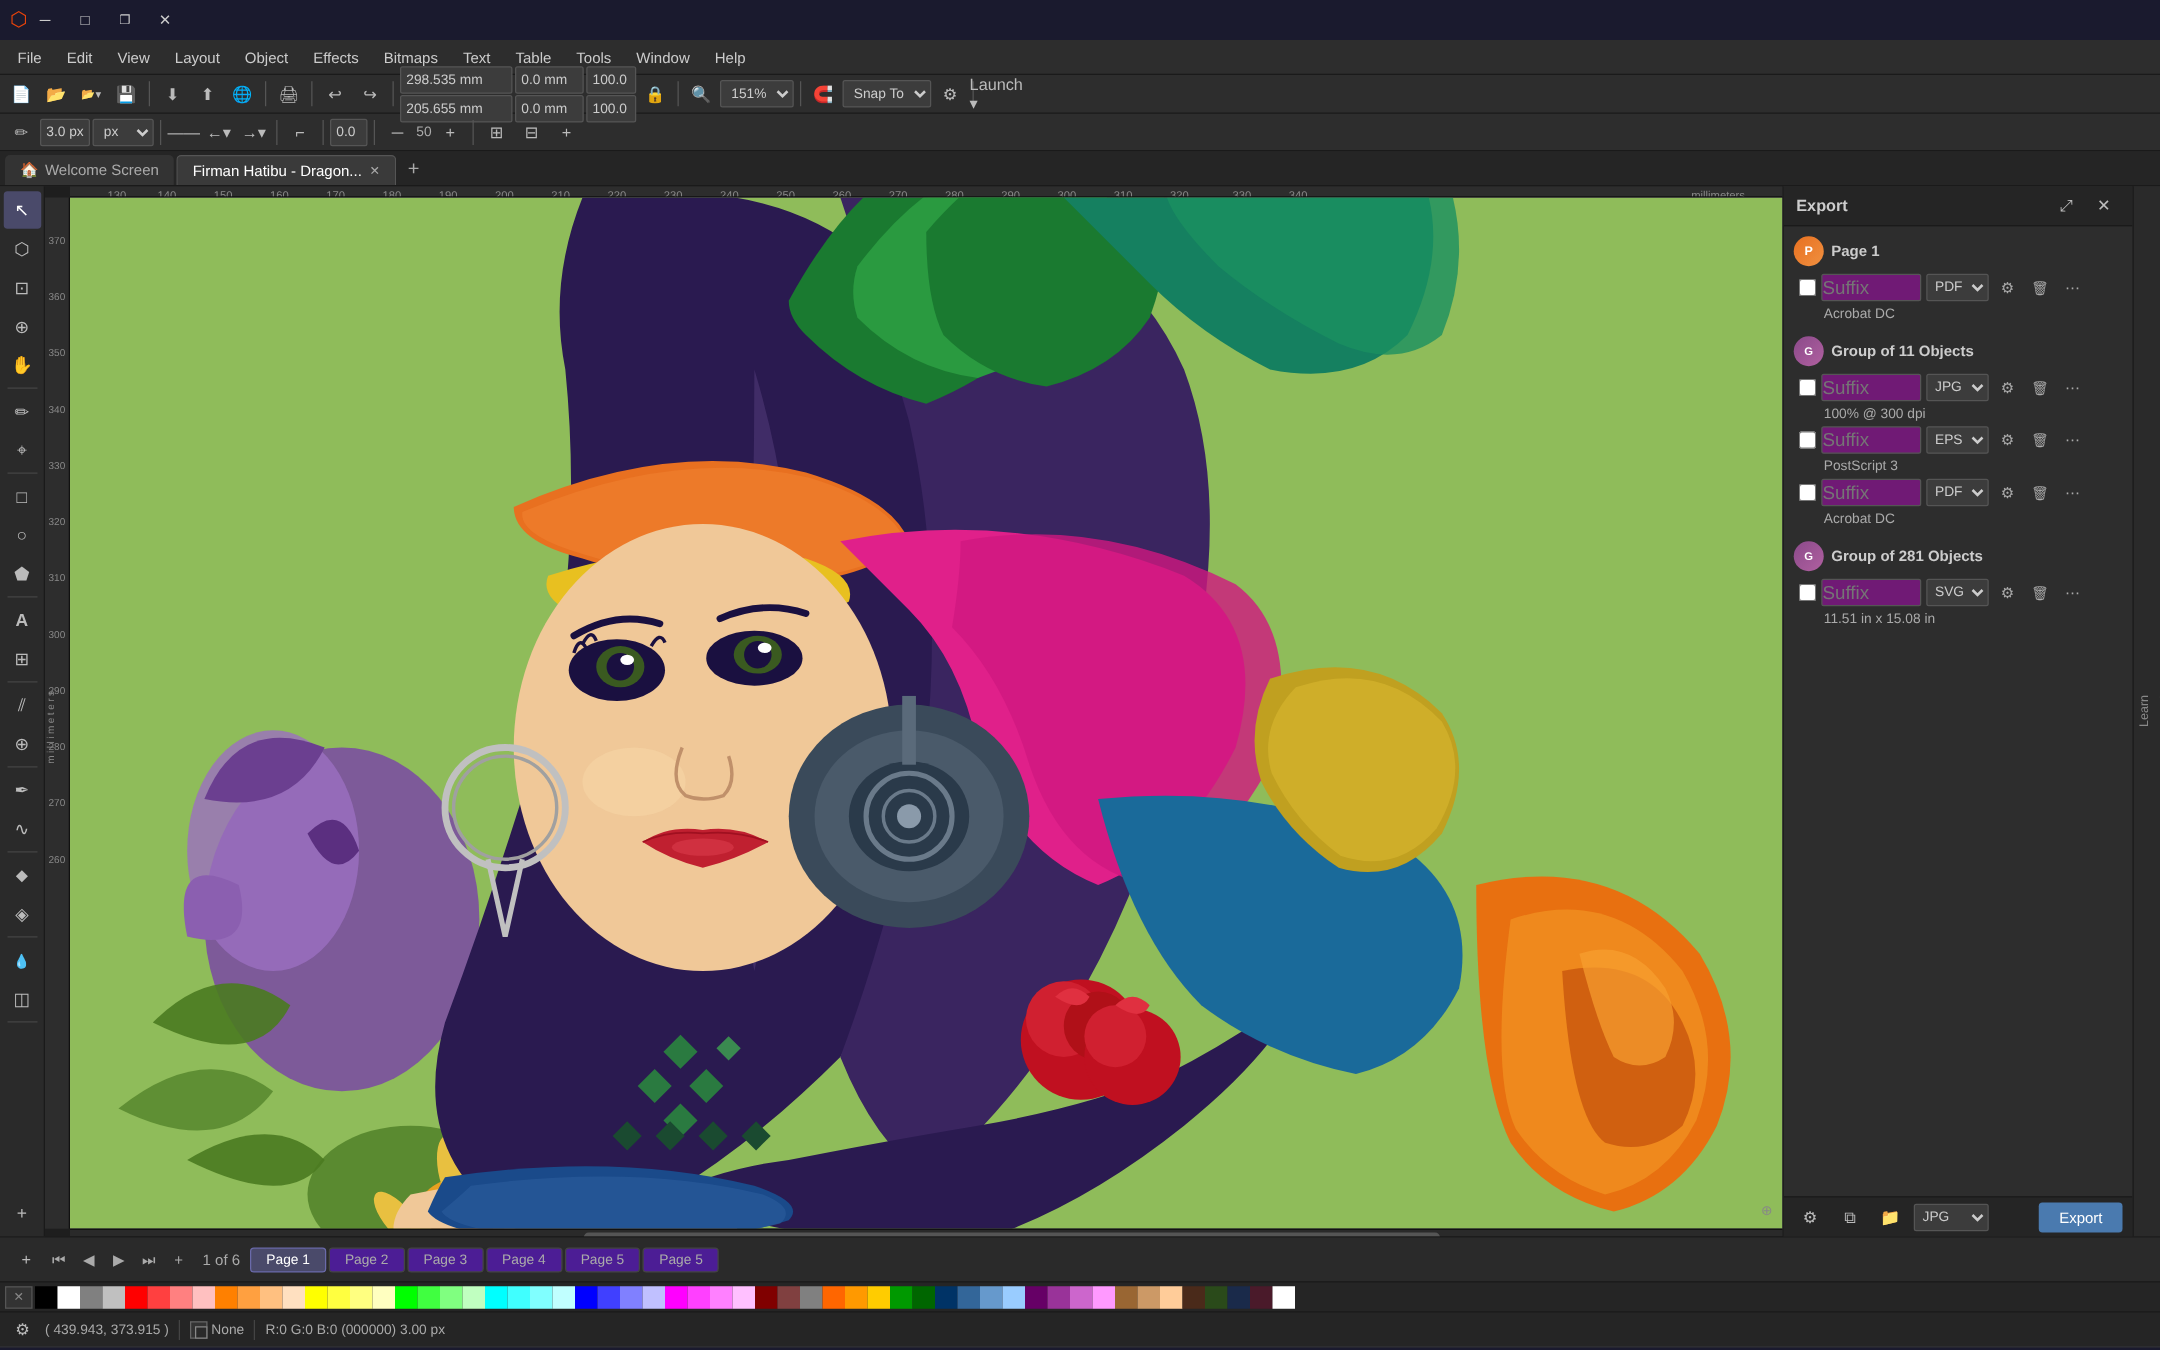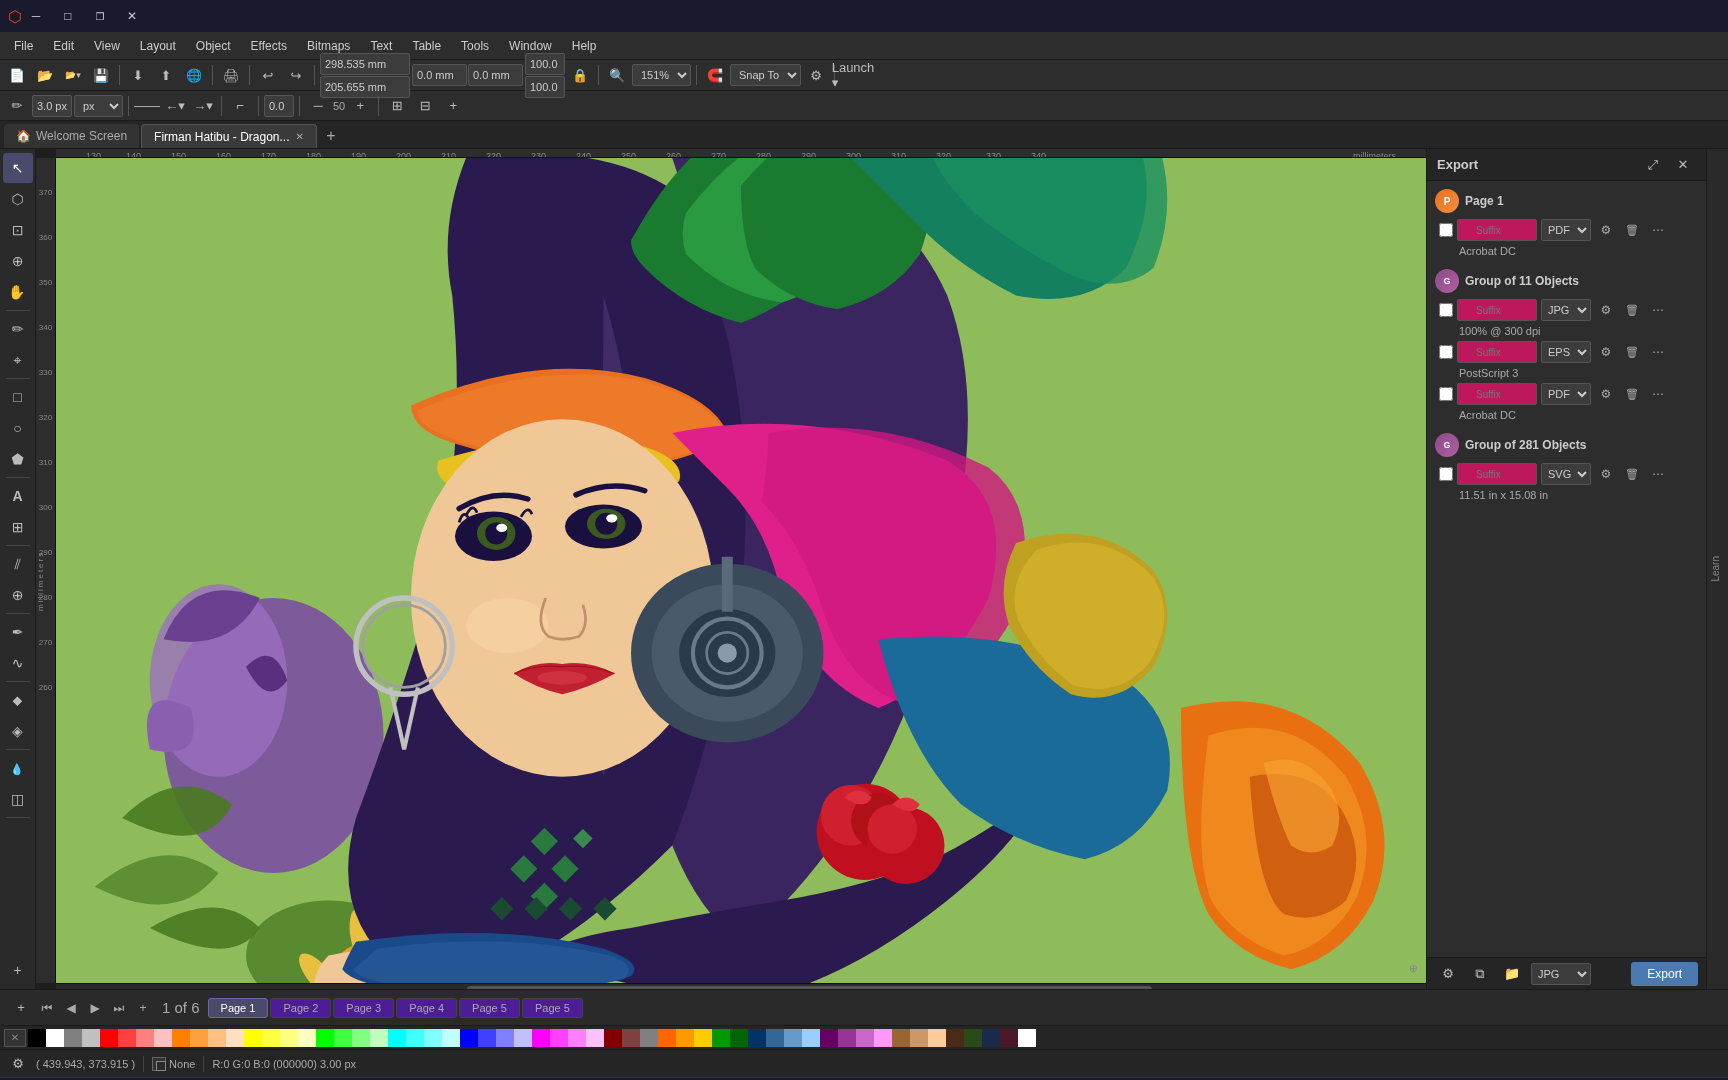--- a/index.html
+++ b/index.html
@@ -193,22 +193,22 @@
     .export-row {
       display: flex;
       align-items: center;
       gap: 4px;
       margin-bottom: 4px;
       padding-left: 4px;
     }
     .export-row input[type=checkbox] { width: 14px; height: 14px; cursor: pointer; }
     .suffix-input {
       width: 80px; height: 22px;
-      background: #be185d; border: 1px solid #555;
-      color: #ccc; font-size: 10px; padding: 0 18px; border-radius: 2px;
+      background: #701a75; border: 1px solid #555;
+      color: #ccc; font-size: 15px; padding: 0 0; border-radius: 2px;
     }
     .format-select {
       height: 22px; background: #3c3c3c; border: 1px solid #555;
       color: #ccc; font-size: 11px; padding: 0 2px; border-radius: 2px;
       cursor: pointer;
     }
     .row-btn {
       width: 22px; height: 22px;
       display: flex; align-items: center; justify-content: center;
       cursor: pointer; border-radius: 2px; color: #aaa; font-size: 12px;
@@ -260,21 +260,21 @@
       align-items: center;
       padding: 0 8px;
       gap: 2px;
     }
     .page-nav-btn {
       width: 22px; height: 22px;
       display: flex; align-items: center; justify-content: center;
       cursor: pointer; border-radius: 2px; color: #aaa; font-size: 12px;
     }
     .page-num {
-      font-size: 15px; color: #aaa; padding: 0 6px;
+      font-size: 12px; color: #aaa; padding: 0 6px;
     }
     .page-tab {
       padding: 3px 12px;
       background: #4c1d95;
       border: 1px solid #444;
       border-radius: 3px;
       cursor: pointer;
       font-size: 11px;
       color: #aaa;
     }
@@ -449,21 +449,21 @@
     <div class="tb-btn">🖨</div>
     <div class="tb-sep"></div>
     <div class="tb-btn">↩</div>
     <div class="tb-btn">↪</div>
     <div class="tb-sep"></div>
 
     <div style="display:flex; flex-direction:column; gap:1px;align-items:center;">
       <input class="tb-input" style="width: 90px;" value="298.535 mm">
       <input class="tb-input" style="width: 90px;" value="205.655 mm">
     </div>
-    <div style="display:flex; flex-direction:row; gap:1px;">
+    <div style="display:flex; flex-direction:column; gap:1px;">
       <input class="tb-input" style="width: 55px;" value="0.0 mm">
       <input class="tb-input" style="width: 55px;" value="0.0 mm">
     </div>
     <div style="display:flex; flex-direction:column; gap:1px;">
       <input class="tb-input" style="width: 40px;" value="100.0">
       <input class="tb-input" style="width: 40px;" value="100.0">
     </div>
     <div class="tb-btn">🔒</div>
 
     <div class="tb-sep"></div>

